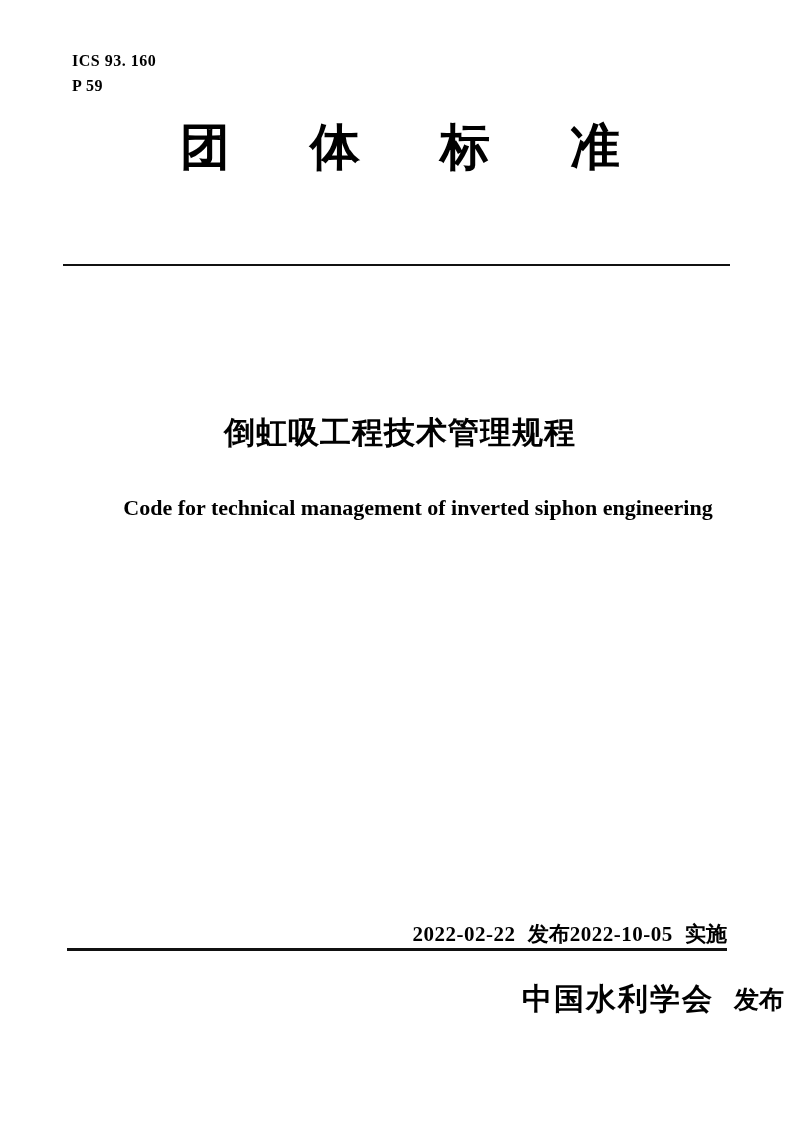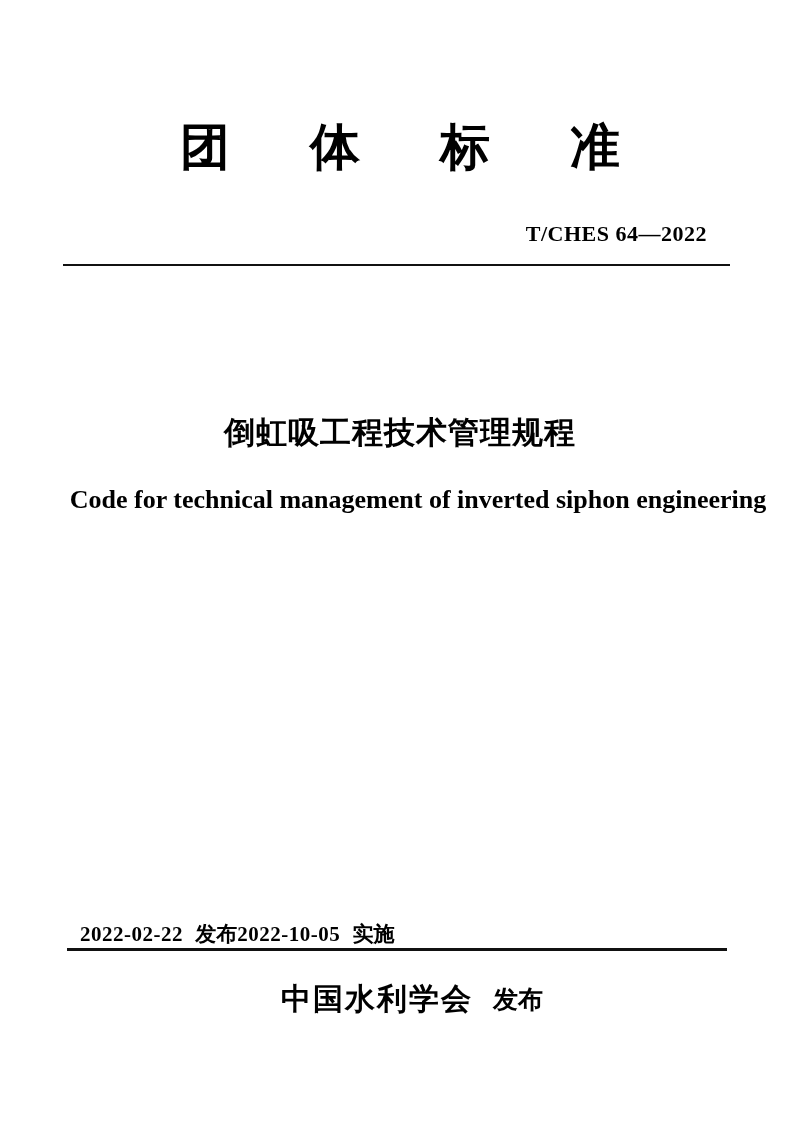--- a/index.html
+++ b/index.html
@@ -86,37 +86,37 @@
     line-height: 42px;
     letter-spacing: 1px;
   }
 
   
   .title-en {
     position: absolute;
     top: 486px;
     left: 0;
     right: 0;
-    margin: 0;
+    margin: 8px;
     text-align: center;
     font-family: "Liberation Serif", "DejaVu Serif", serif;
     font-weight: bold;
-    font-size: 26px;
+    font-size: 22px;
     line-height: 28px;
     padding-left: 36px;
   }
 
   
   .dates-row {
     position: absolute;
     top: 922px;
     left: 80px;
     right: 73px;
     display: flex;
-    justify-content: flex-start;
+    justify-content: flex-end;
     align-items: baseline;
     font-size: 21px;
     line-height: 24px;
   }
   .date-item {
     white-space: nowrap;
   }
   .date-num {
     font-family: "Liberation Serif", "DejaVu Serif", serif;
     font-weight: bold;
@@ -128,21 +128,21 @@
     margin-left: 7px;
     font-size: 21px;
   }
 
   
   .publisher-row {
     position: absolute;
     top: 979px;
     left: 0;
     right: 16px;
-    text-align: center;
+    text-align: right;
     white-space: nowrap;
     padding-left: 40px;
   }
   .publisher-name {
     font-family: "Liberation Serif", "DejaVu Serif", serif;
     font-weight: bold;
     font-size: 30px;
     letter-spacing: 2px;
   }
   .publisher-action {
@@ -151,29 +151,32 @@
     font-size: 25px;
     margin-left: 16px;
     vertical-align: 1px;
   }
 </style>
 </head>
 <body>
 
 <div class="page">
 
+  <div class="ics-block">
+    <div>ICS 93. 160</div>
+    <div>P 59</div>
+  </div>
 
   <div class="std-type">
     <span>团</span>
     <span>体</span>
     <span>标</span>
     <span>准</span>
   </div>
 
-  <div class="std-number">T/CHES 64—2022</div>
 
   <div class="rule rule-top"></div>
 
   <h1 class="title-zh">倒虹吸工程技术管理规程</h1>
 
   <h2 class="title-en">Code for technical management of inverted siphon engineering</h2>
 
   <div class="dates-row">
     <div class="date-item">
       <span class="date-num">2022-02-22</span>

